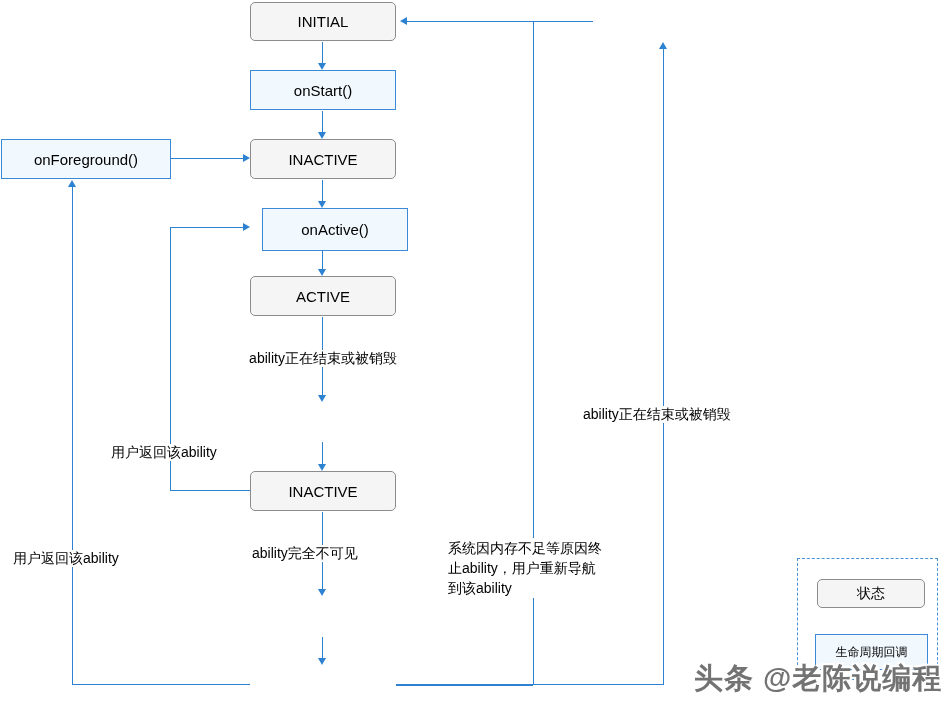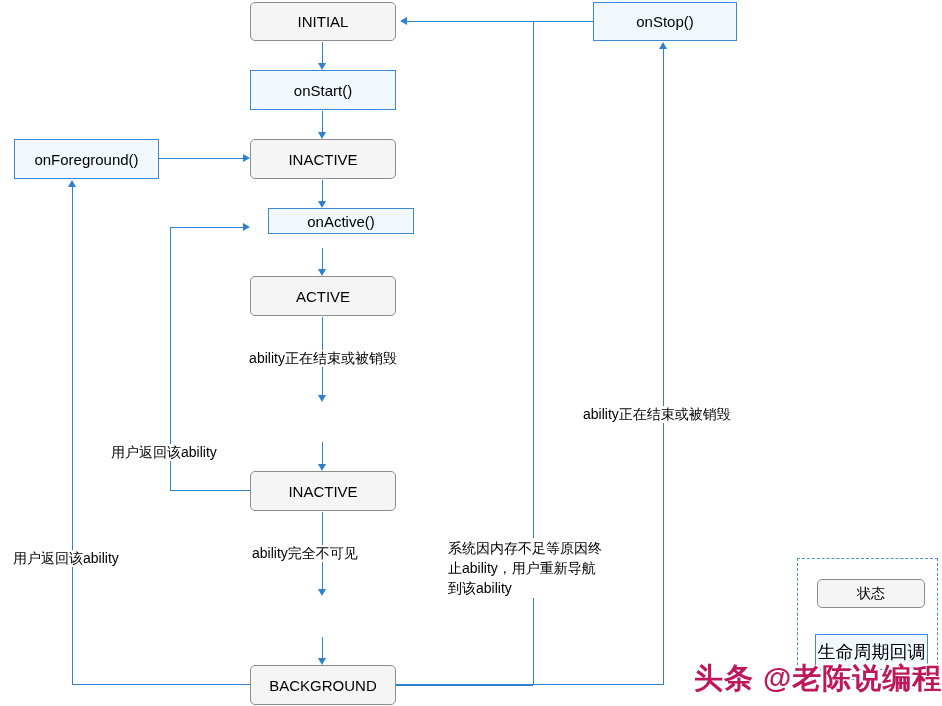--- a/index.html
+++ b/index.html
@@ -36,21 +36,21 @@
   .elabel{position:absolute;background:#fff;color:#000;font-size:14px;line-height:17px;
           z-index:2;padding:0 2px;white-space:pre-line}
 
   
   .legend{position:absolute;left:797px;top:558px;width:141px;height:122px;
           border:1px dashed var(--dash);z-index:2}
   .legend-cb{left:815px;top:634px;width:113px;height:28px;font-size:14px}
 
   
   .watermark{position:absolute;left:694px;top:659px;z-index:5;
-             font-size:29px;font-weight:700;letter-spacing:1px;color:#be185d;
+             font-size:29px;font-weight:700;letter-spacing:1px;color:#737373;
              text-shadow:2px 2px 0 #fff,-2px -2px 0 #fff,2px -2px 0 #fff,-2px 2px 0 #fff,3px 3px 0 #fff;
              white-space:nowrap}
 </style>
 </head>
 <body>
 
 <div class="canvas">
 
   <div class="vline" style="left:322px;top:42px;height:21px"></div>
   <div class="ar d" style="left:318px;top:63px"></div>
@@ -110,33 +110,31 @@
 到该ability</div>
 
   <div class="elabel" style="left:581px;top:406px">ability正在结束或被销毁</div>
 
   <div class="node state" style="left:250px;top:2px;width:146px;height:39px">INITIAL</div>
 
   <div class="node cb" style="left:250px;top:70px;width:146px;height:40px">onStart()</div>
 
   <div class="node state" style="left:250px;top:139px;width:146px;height:40px">INACTIVE</div>
 
-  <div class="node cb" style="left:14px;top:139px;width:145px;height:40px">onForeground()</div>
+  <div class="node cb" style="left:1px;top:139px;width:170px;height:40px">onForeground()</div>
 
-  <div class="node cb" style="left:268px;top:208px;width:146px;height:26px">onActive()</div>
+  <div class="node cb" style="left:262px;top:208px;width:146px;height:43px">onActive()</div>
 
   <div class="node state" style="left:250px;top:276px;width:146px;height:40px">ACTIVE</div>
 
 
   <div class="node state" style="left:250px;top:471px;width:146px;height:40px">INACTIVE</div>
 
 
-  <div class="node state" style="left:250px;top:665px;width:146px;height:40px">BACKGROUND</div>
 
-  <div class="node cb" style="left:593px;top:2px;width:144px;height:39px">onStop()</div>
 
   <div class="legend"></div>
   <div class="node state" style="left:817px;top:579px;width:108px;height:29px;font-size:14px">状态</div>
-  <div class="node cb legend-cb" style="left:815px;top:634px;width:113px;height:36px;font-size:18px">生命周期回调</div>
+  <div class="node cb legend-cb" style="left:815px;top:634px;width:113px;height:36px;font-size:12px">生命周期回调</div>
 
   <div class="watermark">头条 @老陈说编程</div>
 
 </div>
 
 </body></html>

